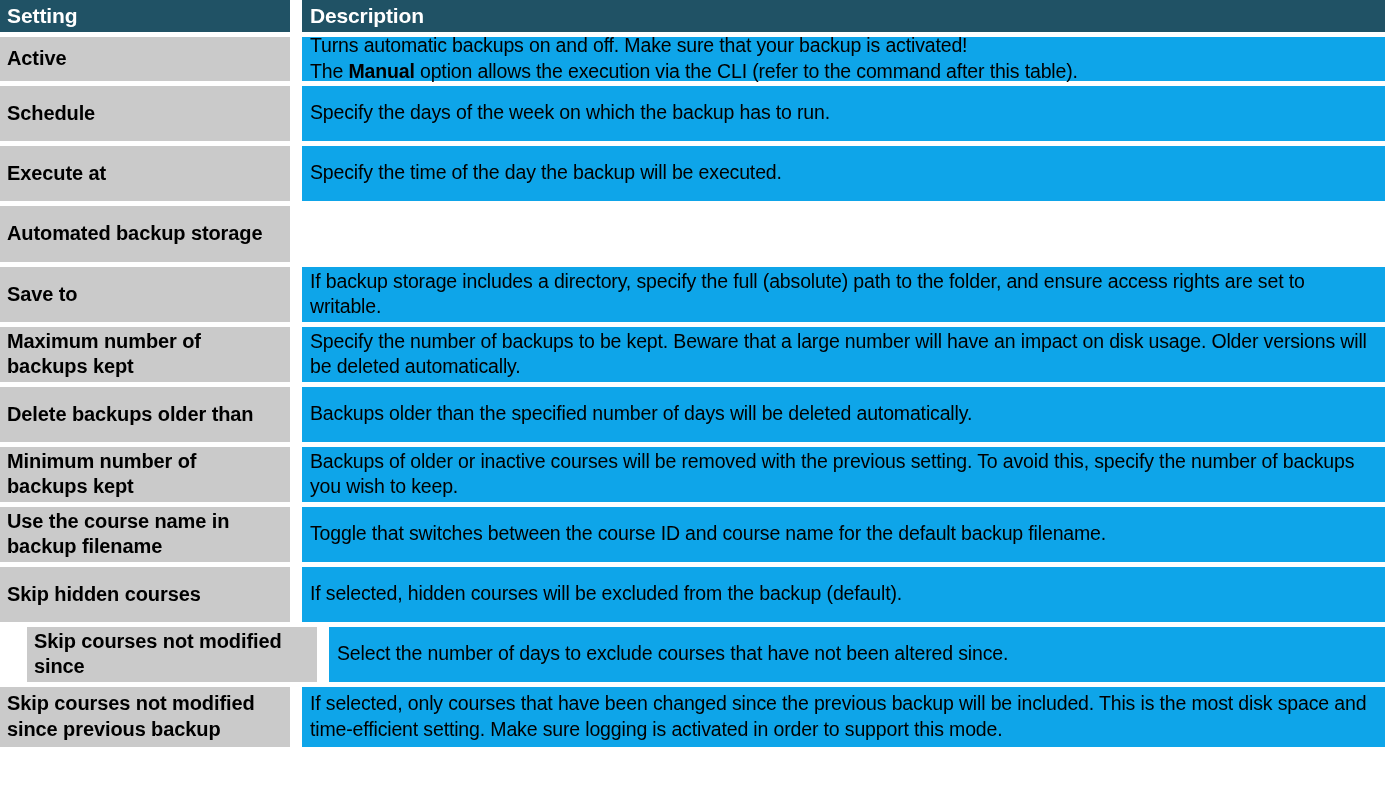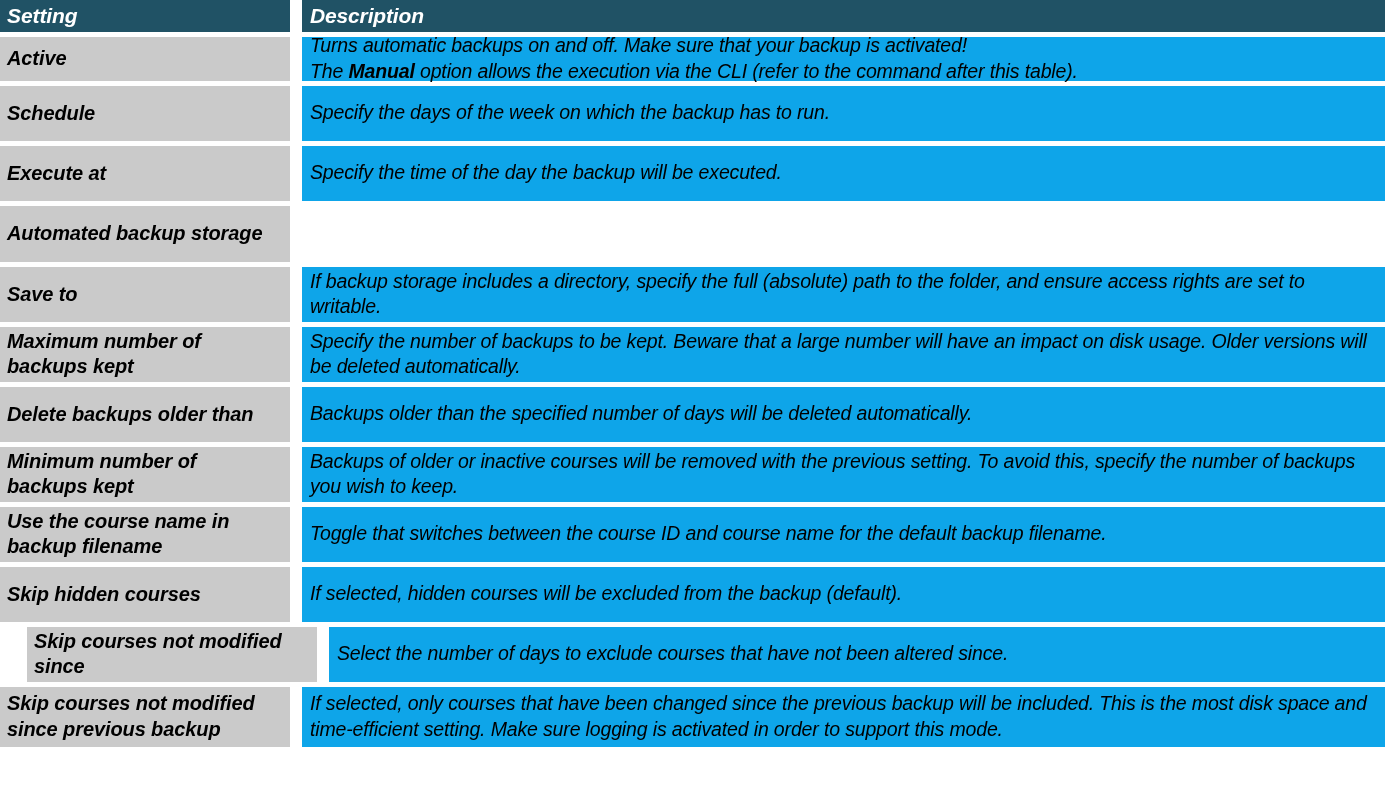--- a/index.html
+++ b/index.html
@@ -17,21 +17,20 @@
     height: 796px;
     display: flex;
     flex-direction: column;
     background: #ffffff;
   }
   .trow {
     display: flex;
     width: 100%;
     flex: 0 0 auto;
     align-items: stretch;
-    font-style: italic;
   }
   .cell-setting {
     width: 290px;
     flex: 0 0 290px;
     background: #cacaca;
     display: flex;
     align-items: center;
     padding: 2px 8px 2px 7px;
     font-weight: bold;
     font-size: 20px;

